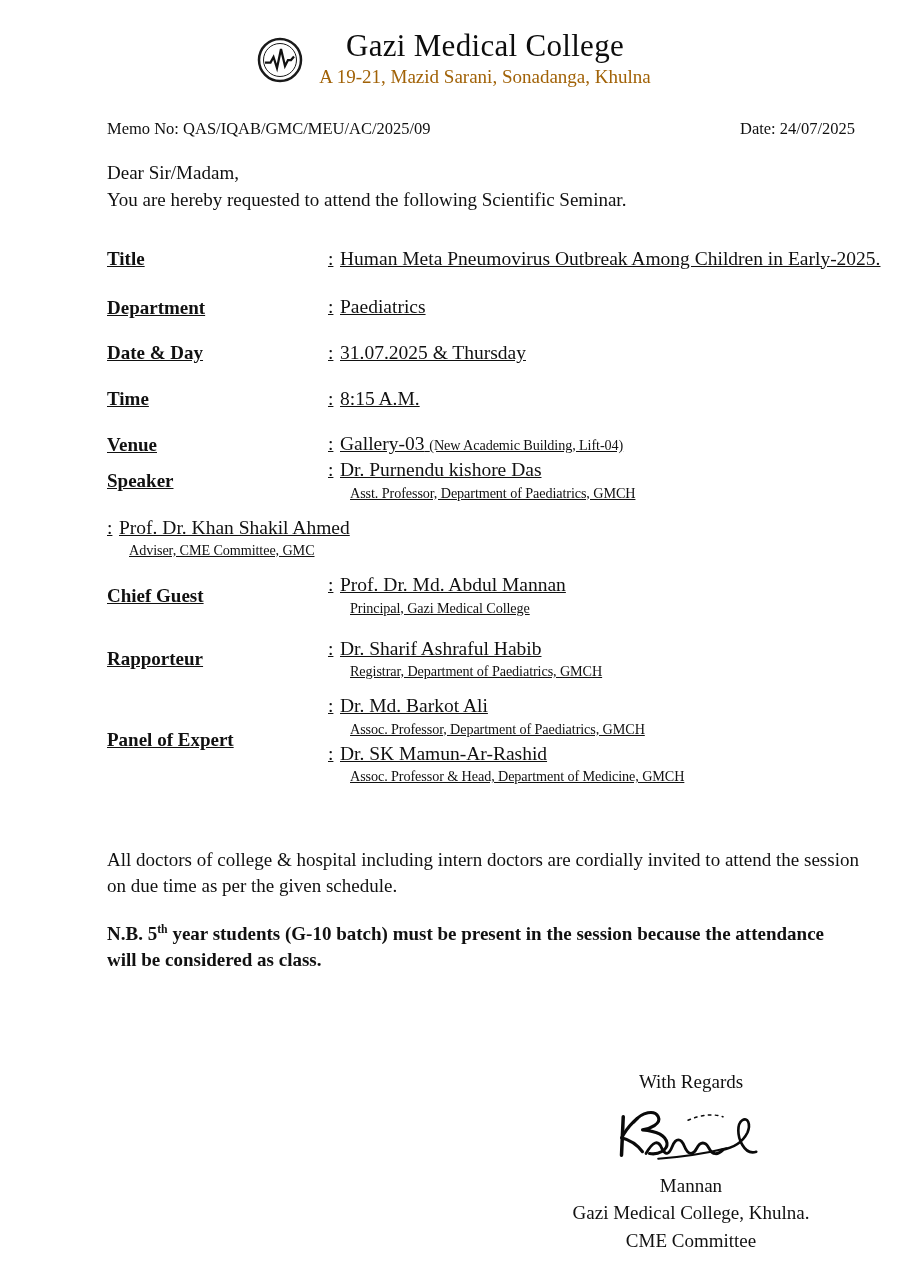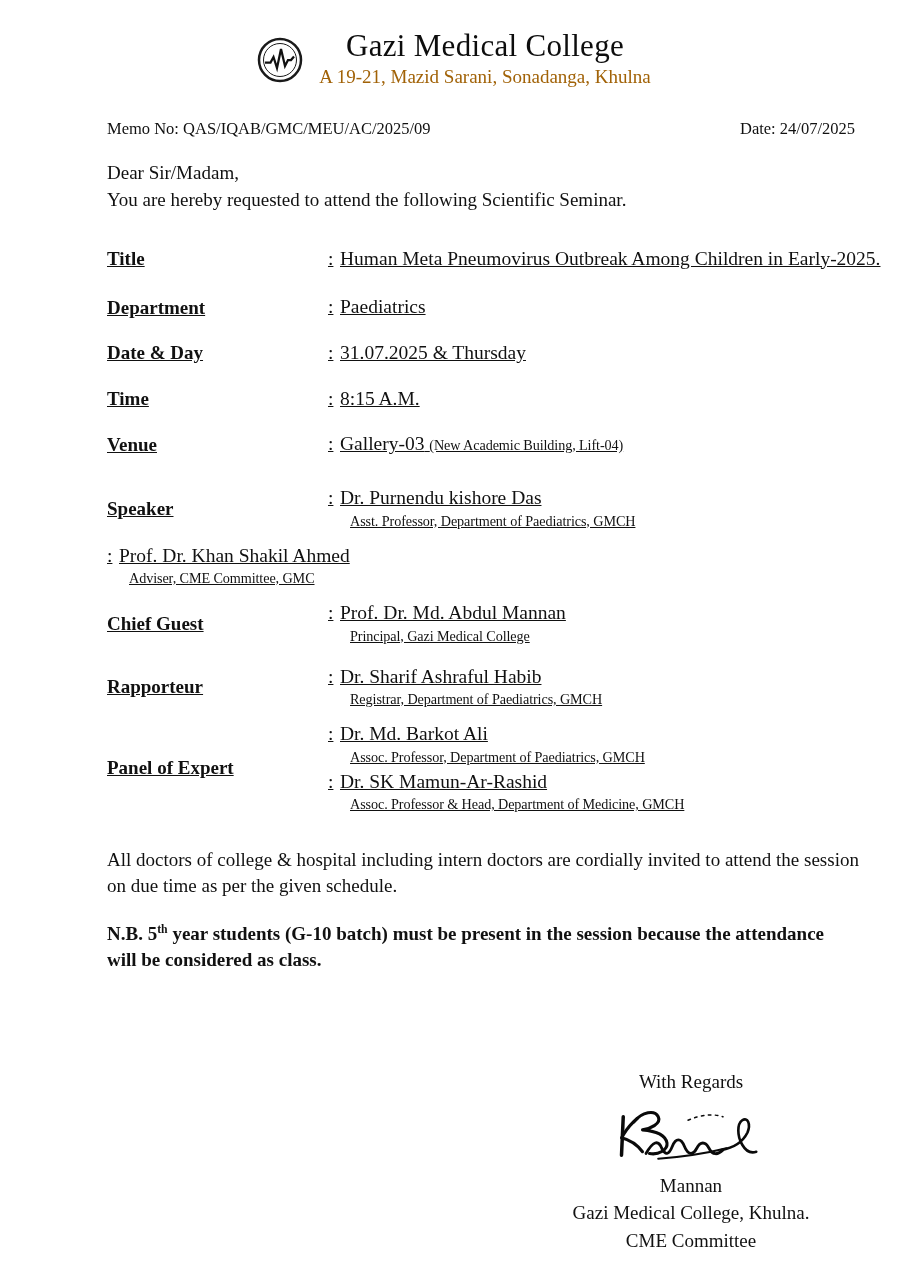--- a/index.html
+++ b/index.html
@@ -125,21 +125,21 @@
   .val-paren {
     font-size: 14.2px;
     letter-spacing: -0.1px;
   }
 
   
   .row-title { margin-bottom: 22px; }
   .row-department { margin-bottom: 19px; }
   .row-dateday { margin-bottom: 19px; }
   .row-time { margin-bottom: 19px; }
-  .row-venue { margin-bottom: 28px; }
+  .row-venue { margin-bottom: 0; }
   .row-speaker { margin-bottom: 12px; }
   .row-chairperson { margin-bottom: 12px; }
   .row-chiefguest { margin-bottom: 18px; }
   .row-rapporteur { margin-bottom: 12px; }
   .row-panel { margin-bottom: 0; }
 
   .panel-entry + .panel-entry { margin-top: 2px; }
 
   
   .closing {

